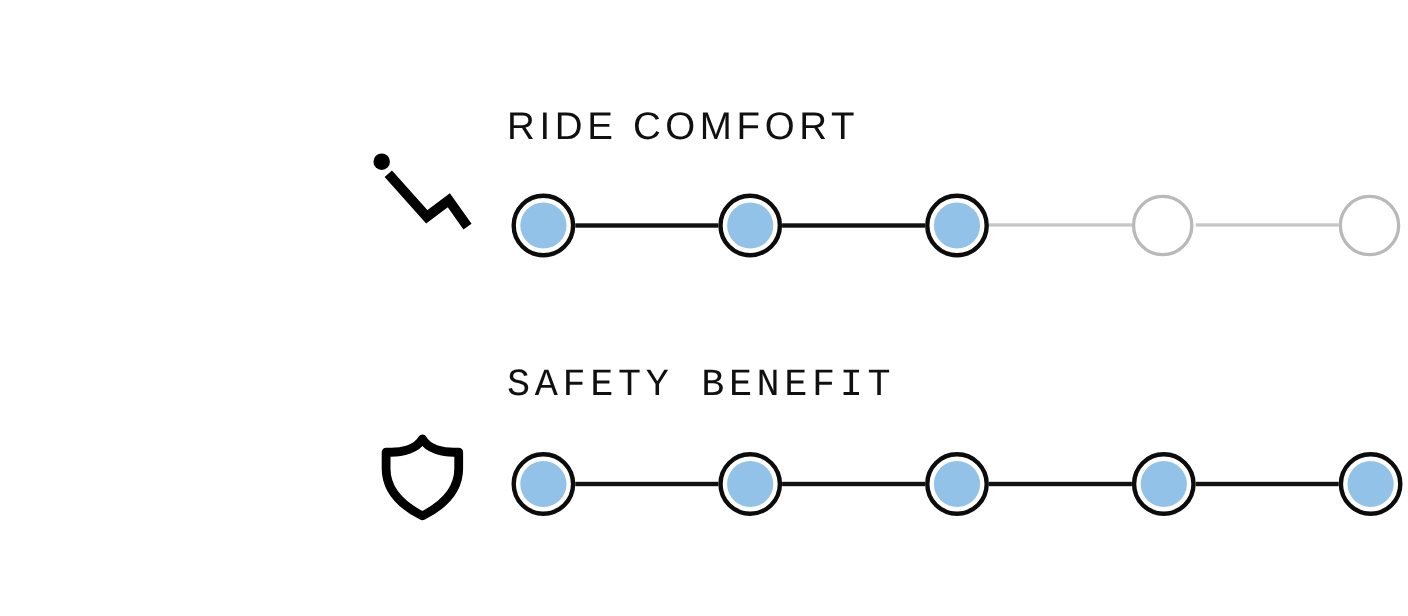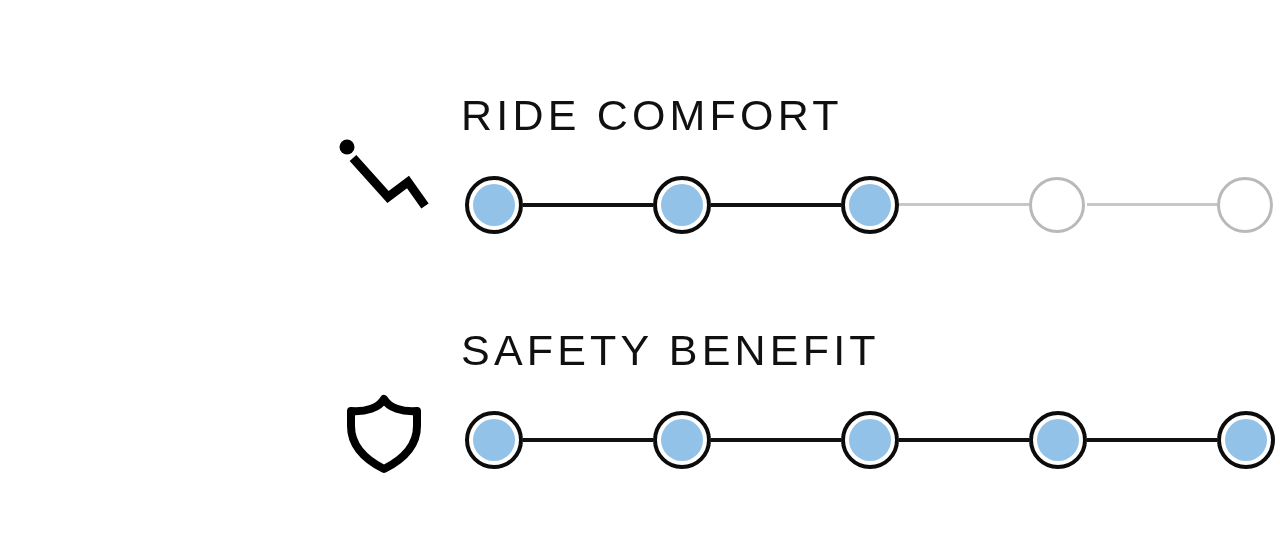--- a/index.html
+++ b/index.html
@@ -21,21 +21,21 @@
   }
 
   
   .metric-row {
     position: absolute;
     left: 0;
     width: 1280px;
     height: 160px;
   }
   .metric-row.row-0 { top: 92px; }
-  .metric-row.row-1 { top: 327px; }
+  .metric-row.row-1 { top: 327px; font-family: Liberation Mono, monospace; }
 
   
   .metric-icon {
     position: absolute;
     left: 336px;
     top: 42px;
     width: 96px;
     height: 100px;
   }
   .metric-icon svg {
@@ -43,21 +43,21 @@
     width: 96px;
     height: 100px;
     overflow: visible;
   }
 
   
   .metric-label {
     position: absolute;
     left: 461px;
     top: 0px;
-    font-size: 43px;
+    font-size: 35px;
     font-weight: 300;
     letter-spacing: 4.2px;
     color: #101010;
     line-height: 46px;
     white-space: nowrap;
     font-stretch: normal;
   }
 
   
   .metric-scale {

